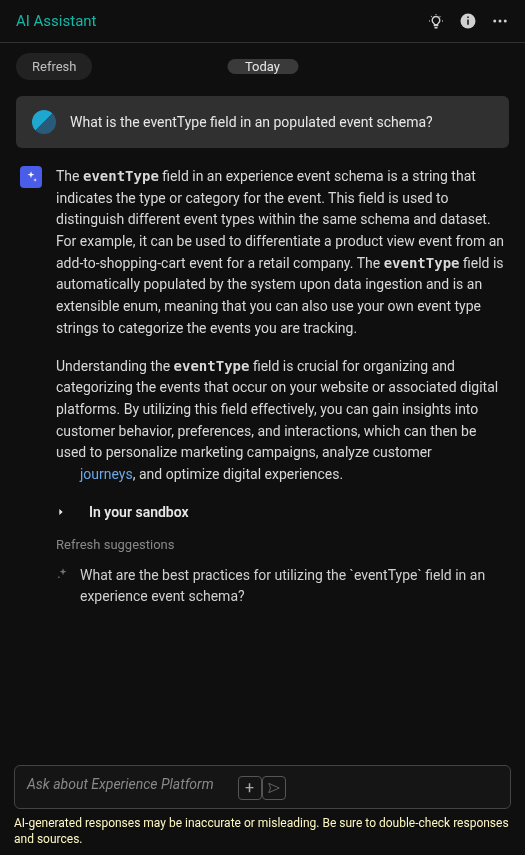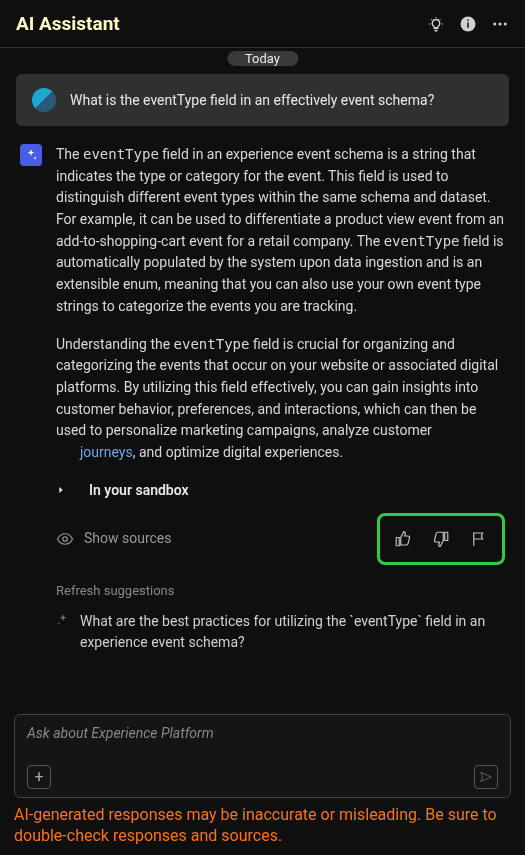--- a/index.html
+++ b/index.html
@@ -14,23 +14,23 @@
     flex-direction: column;
   }
   .header {
     display: flex;
     align-items: center;
     justify-content: space-between;
     padding: 12px 16px;
     border-bottom: 1px solid #333;
   }
   .header-title {
-    color: #fef9c3;
-    font-weight: 700;
-    font-size: 19px;
+    color: #14b8a6;
+    font-weight: 400;
+    font-size: 15px;
   }
   .header-icons {
     display: flex;
     align-items: center;
     gap: 14px;
   }
   .icon-btn {
     color: #d0d0d0;
     cursor: pointer;
     display: inline-flex;
@@ -99,20 +99,21 @@
     display: flex;
     align-items: center;
     justify-content: center;
     color: #fff;
   }
   .ai-body { flex: 1; color: #d8d8d8; line-height: 1.55; }
   .ai-body p { margin-bottom: 16px; }
   .code-inline {
     font-family: "SFMono-Regular", Consolas, monospace;
     color: #d8d8d8;
+    font-weight: bold;
   }
   .link { color: #6aa8e8; cursor: pointer; margin-left: 24px; }
   .sandbox-row {
     display: flex;
     align-items: center;
     gap: 23px;
     margin: 12px 0;
     cursor: pointer;
     color: #e8e8e8;
     font-weight: 600;
@@ -166,21 +167,21 @@
   }
   .footer {
     padding: 10px 14px 8px 14px;
   }
   .input-box {
     border: 1px solid #444;
     background: #151515;
     border-radius: 6px;
     padding: 10px 12px 8px 12px;
     display: flex;
-    flex-direction: column;
+    flex-direction: row;
     gap: 24px;
   }
   .input-placeholder {
     color: #888;
     font-style: italic;
   }
   .input-row {
     display: flex;
     justify-content: space-between;
     align-items: center;
@@ -202,22 +203,22 @@
     height: 24px;
     border: 1px solid #555;
     border-radius: 4px;
     display: flex;
     align-items: center;
     justify-content: center;
     color: #666;
     cursor: pointer;
   }
   .disclaimer {
-    color: #f97316;
-    font-size: 16px;
+    color: #fef9c3;
+    font-size: 12px;
     margin-top: 6px;
     line-height: 1.35;
   }
   svg { display: block; }
 </style>
 </head>
 <body>
 
 <div class="header">
   <div class="header-title">AI Assistant</div>
@@ -240,28 +241,29 @@
       <svg width="18" height="18" viewBox="0 0 24 24" fill="currentColor">
         <circle cx="5" cy="12" r="2"></circle>
           <circle cx="12" cy="12" r="2"></circle>
           <circle cx="19" cy="12" r="2"></circle>
       </svg>
     </span>
   </div>
 </div>
 
 <div class="subheader">
+  <div class="refresh-pill">Refresh</div>
   <div class="today-pill">Today</div>
 </div>
 
 <div class="content">
 
   <div class="user-msg">
     <div class="avatar"></div>
-    <div class="user-text">What is the eventType field in an effectively event schema?</div>
+    <div class="user-text">What is the eventType field in an populated event schema?</div>
   </div>
 
   <div class="ai-msg">
     <div class="ai-icon">
       <svg width="14" height="14" viewBox="0 0 24 24" fill="currentColor">
         <path d="M12 2l1.5 4.5L18 8l-4.5 1.5L12 14l-1.5-4.5L6 8l4.5-1.5L12 2zM19 14l.8 2.2L22 17l-2.2.8L19 20l-.8-2.2L16 17l2.2-.8L19 14z"></path>
       </svg>
     </div>
     <div class="ai-body">
       <p>
@@ -271,46 +273,20 @@
         <span>Understanding the </span><span class="code-inline">eventType</span><span> field is crucial for organizing and categorizing the events that occur on your website or associated digital platforms. By utilizing this field effectively, you can gain insights into customer behavior, preferences, and interactions, which can then be used to personalize marketing campaigns, analyze customer </span><span class="link">journeys</span><span>, and optimize digital experiences.</span>
       </p>
 
       <div class="sandbox-row">
         <svg width="10" height="10" viewBox="0 0 24 24" fill="currentColor">
             <path d="M8 5l8 7-8 7z"></path>
           </svg>
         <span>In your sandbox</span>
       </div>
 
-      <div class="sources-row">
-        <div class="sources-left">
-          <svg width="18" height="18" viewBox="0 0 24 24" fill="none" stroke="currentColor" stroke-width="1.6">
-            <path d="M2 12s3.5-7 10-7 10 7 10 7-3.5 7-10 7S2 12 2 12z"></path>
-              <circle cx="12" cy="12" r="3"></circle>
-          </svg>
-          <span>Show sources</span>
-        </div>
-        <div class="feedback-box">
-          <div class="fb-btn">
-            <svg width="18" height="18" viewBox="0 0 24 24" fill="none" stroke="currentColor" stroke-width="1.6">
-                <path d="M7 10v11H3V10h4zm2 11V10l4-8c1.5 0 2.5 1.5 2 3l-1 3h5c1 0 2 1 1.7 2.3l-2 8c-.2.9-1 1.7-2 1.7H9z"></path>
-              </svg>
-          </div>
-          <div class="fb-btn">
-            <svg width="18" height="18" viewBox="0 0 24 24" fill="none" stroke="currentColor" stroke-width="1.6">
-                <path d="M17 14V3h4v11h-4zm-2-11v11l-4 8c-1.5 0-2.5-1.5-2-3l1-3H5c-1 0-2-1-1.7-2.3l2-8C5.5 3.8 6.3 3 7.3 3H15z"></path>
-              </svg>
-          </div>
-          <div class="fb-btn">
-            <svg width="18" height="18" viewBox="0 0 24 24" fill="none" stroke="currentColor" stroke-width="1.6">
-                <path d="M5 21V4h12l-2 4 2 4H5"></path>
-              </svg>
-          </div>
-        </div>
-      </div>
 
       <div class="related-title">Refresh suggestions</div>
 
       <div class="suggestion">
         <span class="sugg-icon">
           <svg width="14" height="14" viewBox="0 0 24 24" fill="currentColor">
               <path d="M12 2l1.5 4.5L18 8l-4.5 1.5L12 14l-1.5-4.5L6 8l4.5-1.5L12 2zM5 15l.6 1.8L7.4 17.4 5.6 18 5 19.8 4.4 18 2.6 17.4 4.4 16.8 5 15z"></path>
             </svg>
         </span>
         <span>What are the best practices for utilizing the `eventType` field in an experience event schema?</span>

